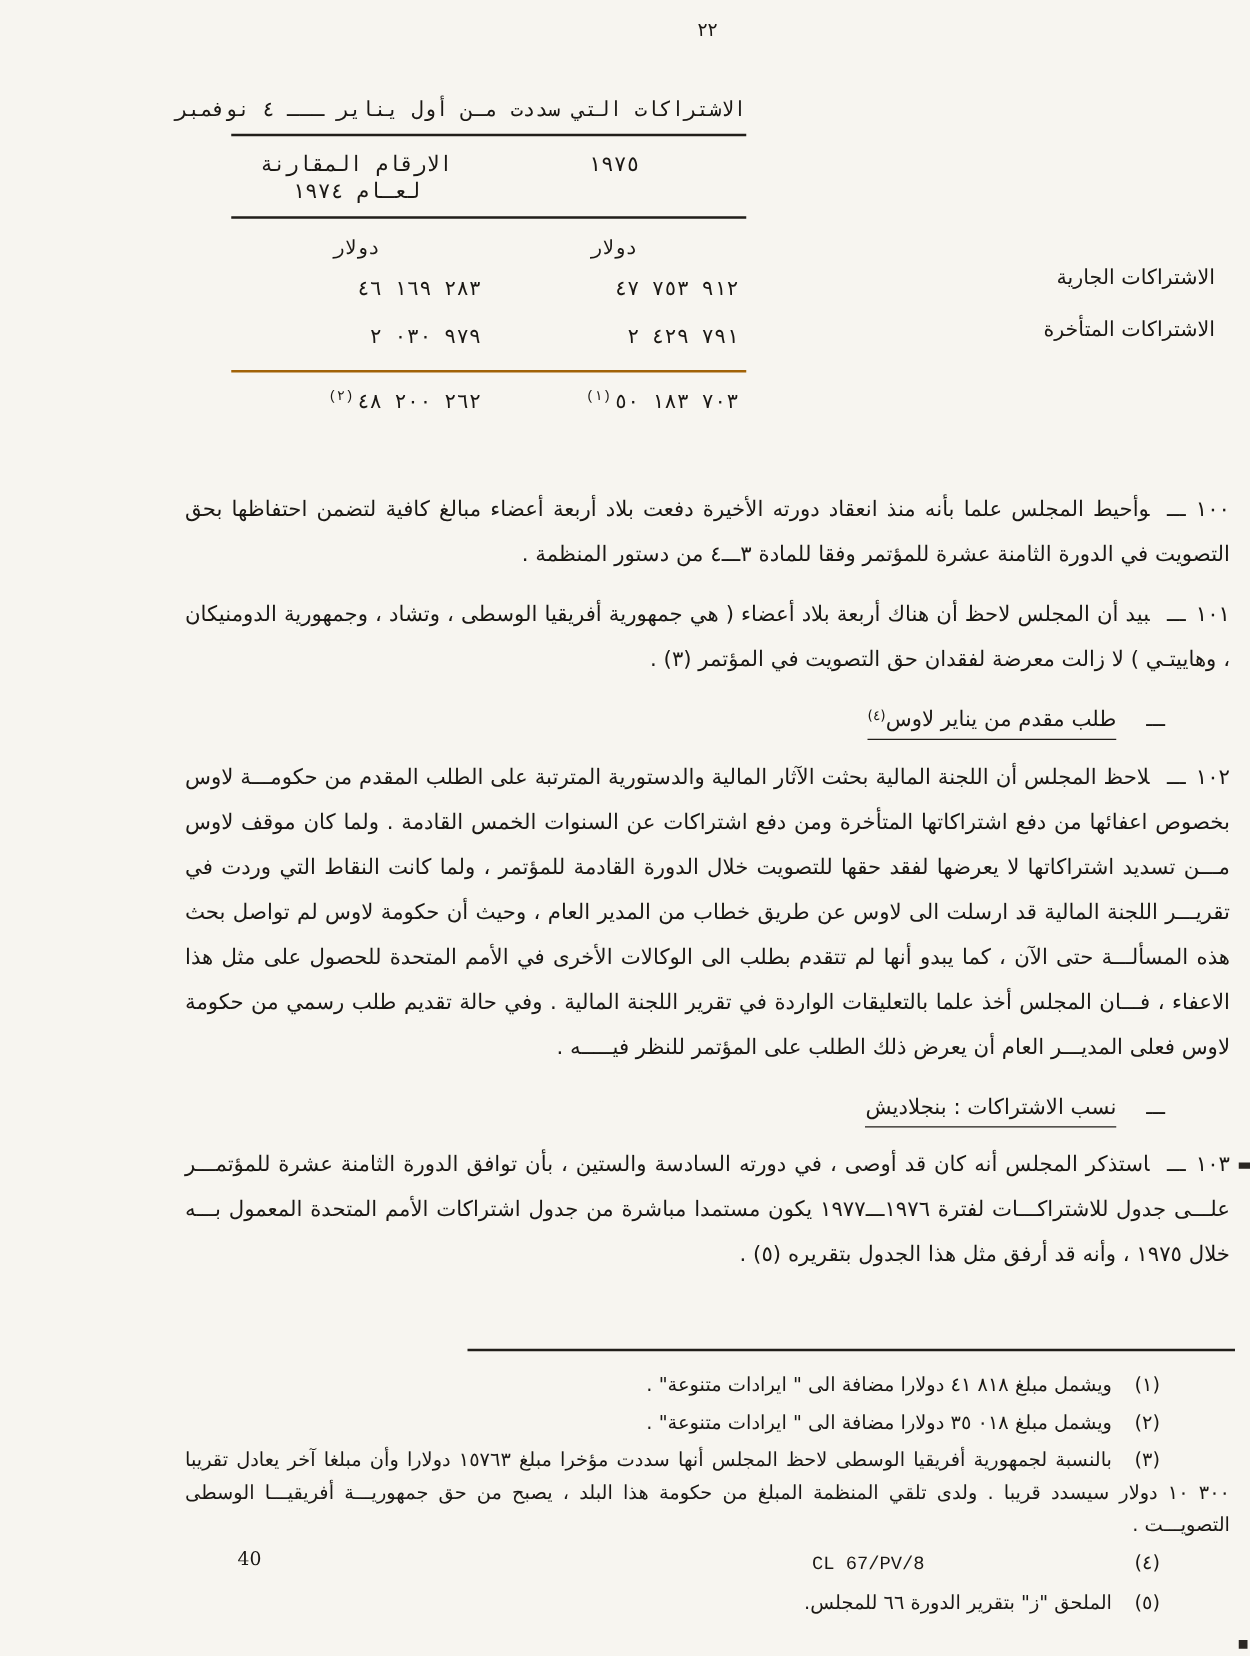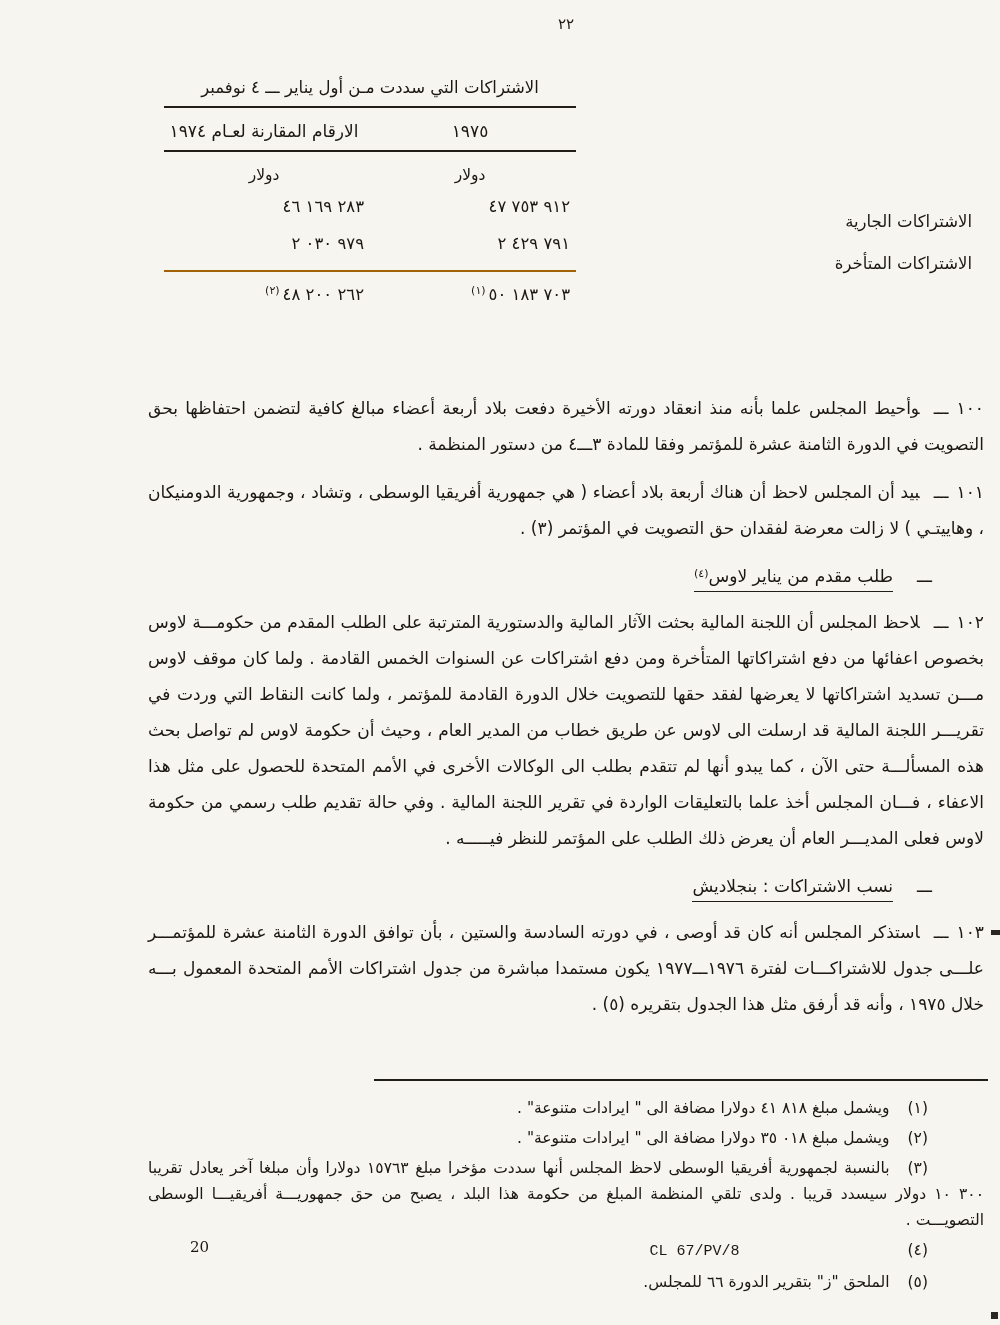--- a/index.html
+++ b/index.html
@@ -9,21 +9,21 @@
     color:#1b1814;
     font-family:"DejaVu Sans", sans-serif;
     direction:rtl;
   }
   .page { position:relative; width:868px; height:1325px; padding:14px 16px; overflow:hidden; }
 
   .pnum-top { text-align:center; font-size:15px; line-height:20px; letter-spacing:2px; }
 
   
   .table-block { position:relative; height:288px; margin-top:44px; }
-  .nums { position:absolute; left:16px; top:0; width:412px; }
+  .nums { position:absolute; left:37px; top:0; width:412px;font-family:Liberation Mono, monospace; }
   .t-title { font-size:16.5px; text-align:center; padding-bottom:9px; border-bottom:2px solid #211e1a; white-space:nowrap; }
   .t-row { display:flex; direction:ltr; }
   .c74 { width:200px; text-align:center; }
   .c75 { width:212px; text-align:center; }
   .t-head { padding:13px 0 9px; border-bottom:2px solid #211e1a; font-size:17px; }
   .t-dollar { padding:14px 0 4px; font-size:15.5px; }
   .t-data { padding:9px 0; font-size:16.5px; }
   .c74n { width:200px; text-align:right; }
   .c75n { width:212px; text-align:right; padding-right:6px; }
   .num { direction:ltr; unicode-bidi:bidi-override; display:inline-block; letter-spacing:1px; }
@@ -114,18 +114,18 @@
     <div class="foot-rule"></div>
     <div class="fnotes">
       <div class="fnote"><span class="fmark">(١)</span><span>ويشمل مبلغ ٨١٨ ٤١ دولارا مضافة الى " ايرادات متنوعة" .</span></div>
       <div class="fnote"><span class="fmark">(٢)</span><span>ويشمل مبلغ ٠١٨ ٣٥ دولارا مضافة الى " ايرادات متنوعة" .</span></div>
       <div class="fnote"><span class="fmark">(٣)</span><span>بالنسبة لجمهورية أفريقيا الوسطى لاحظ المجلس أنها سددت مؤخرا مبلغ ١٥٧٦٣ دولارا وأن مبلغا آخر يعادل تقريبا ٣٠٠ ١٠ دولار سيسدد قريبا . ولدى تلقي المنظمة المبلغ من حكومة هذا البلد ، يصبح من حق جمهوريـــة أفريقيـــا الوسطى التصويـــت .</span></div>
       <div class="fnote"><span class="fmark">(٤)</span><span class="latin">CL 67/PV/8</span></div>
       <div class="fnote"><span class="fmark">(٥)</span><span>الملحق "ز" بتقرير الدورة ٦٦ للمجلس.</span></div>
     </div>
   </div>
 
-  <div class="pnum-bottom">20</div>
+  <div class="pnum-bottom">40</div>
 
   <div class="artifact a1"></div>
   <div class="artifact a2"></div>
 
 </div>
 
 </body></html>

